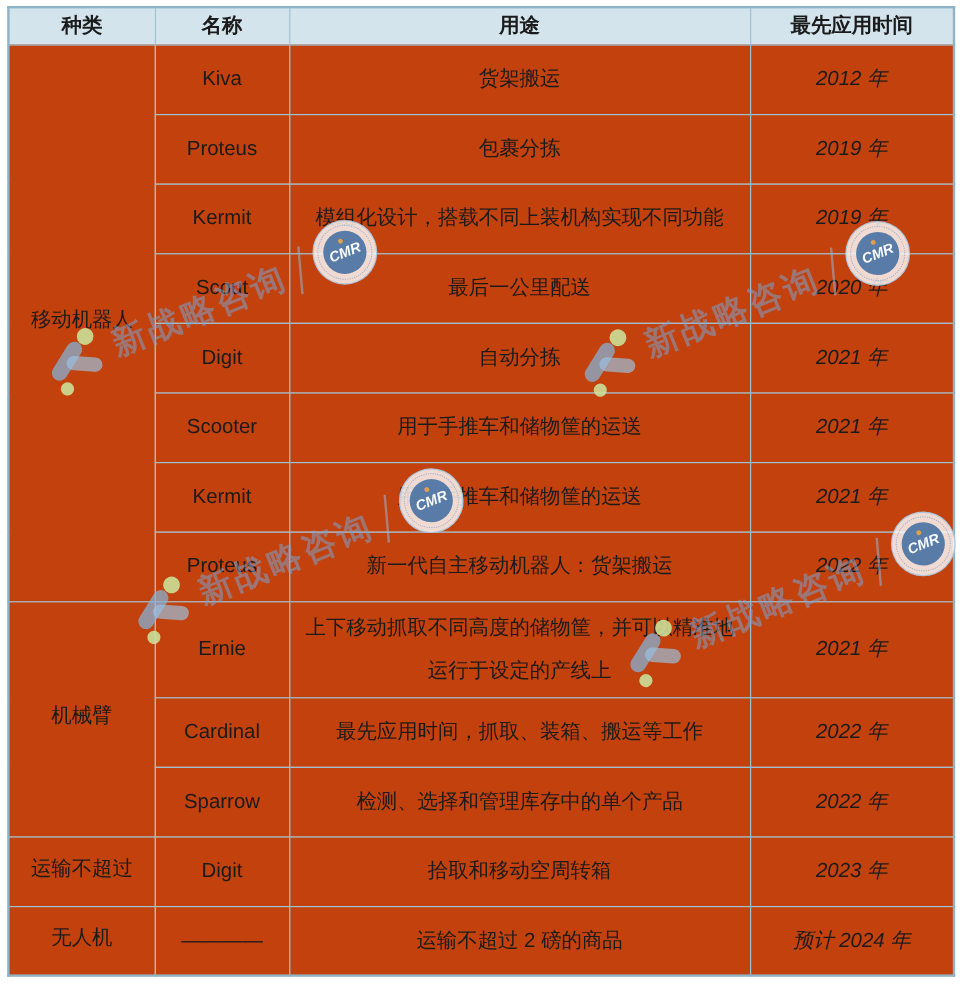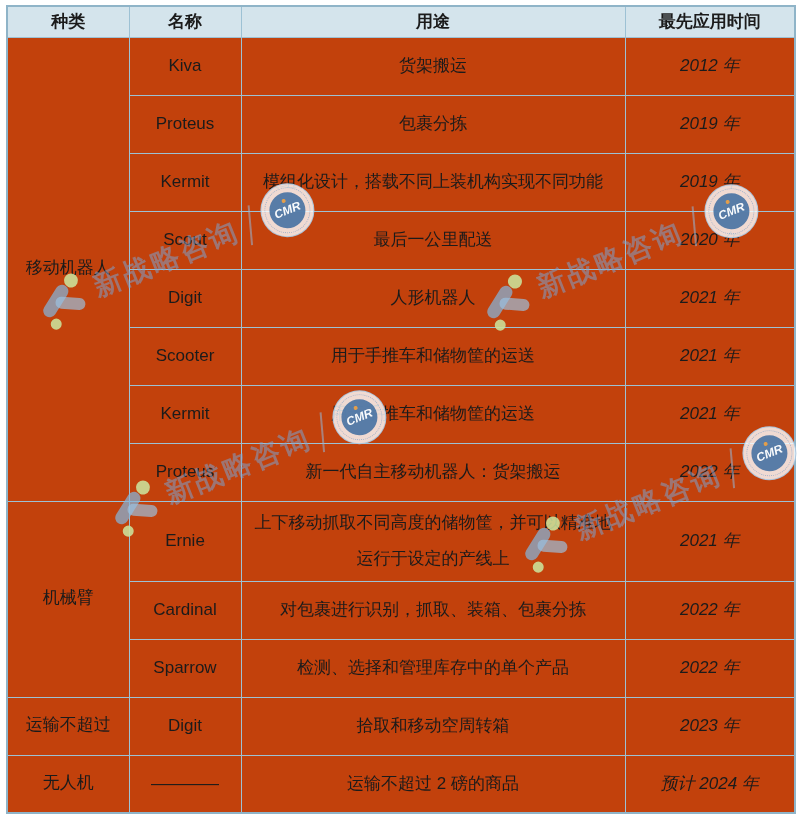--- a/index.html
+++ b/index.html
@@ -105,21 +105,21 @@
           <td class="cell-purpose">模组化设计，搭载不同上装机构实现不同功能</td>
           <td class="cell-time">2019 年</td>
         </tr>
         <tr>
           <td class="cell-name">Scout</td>
           <td class="cell-purpose">最后一公里配送</td>
           <td class="cell-time">2020 年</td>
         </tr>
         <tr>
           <td class="cell-name">Digit</td>
-          <td class="cell-purpose">人形机器人</td>
+          <td class="cell-purpose">自动分拣</td>
           <td class="cell-time">2021 年</td>
         </tr>
         <tr>
           <td class="cell-name">Scooter</td>
           <td class="cell-purpose">用于手推车和储物筐的运送</td>
           <td class="cell-time">2021 年</td>
         </tr>
         <tr>
           <td class="cell-name">Kermit</td>
           <td class="cell-purpose">用于手推车和储物筐的运送</td>
@@ -131,21 +131,21 @@
           <td class="cell-time">2022 年</td>
         </tr>
         <tr>
           <td class="cell-category" rowspan="3">机械臂</td>
           <td class="cell-name">Ernie</td>
           <td class="cell-purpose">上下移动抓取不同高度的储物筐，并可以精准地运行于设定的产线上</td>
           <td class="cell-time">2021 年</td>
         </tr>
         <tr>
           <td class="cell-name">Cardinal</td>
-          <td class="cell-purpose">对包裹进行识别，抓取、装箱、包裹分拣</td>
+          <td class="cell-purpose">最先应用时间，抓取、装箱、搬运等工作</td>
           <td class="cell-time">2022 年</td>
         </tr>
         <tr>
           <td class="cell-name">Sparrow</td>
           <td class="cell-purpose">检测、选择和管理库存中的单个产品</td>
           <td class="cell-time">2022 年</td>
         </tr>
         <tr>
           <td class="cell-category" rowspan="1">运输不超过</td>
           <td class="cell-name">Digit</td>

